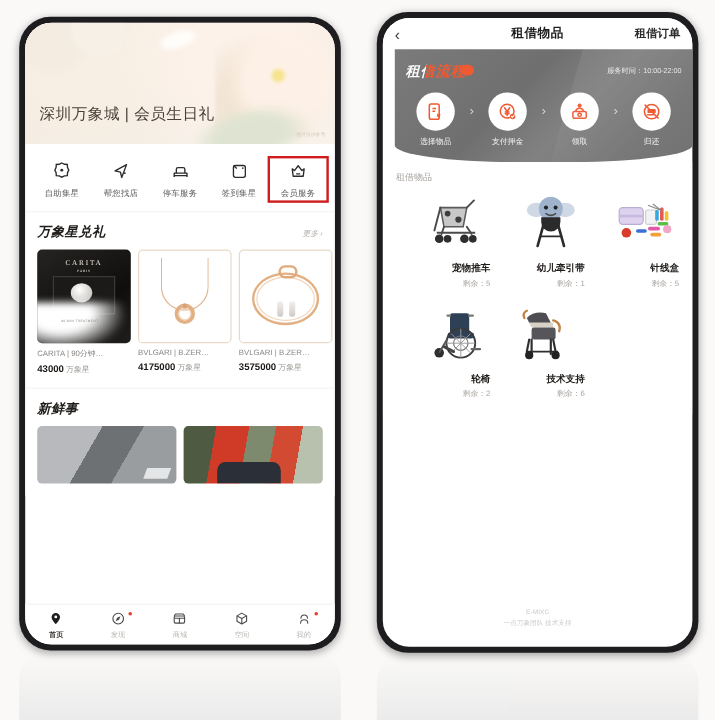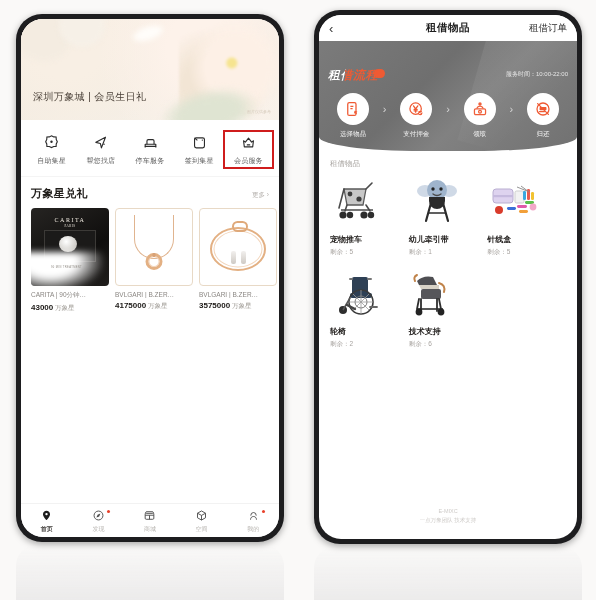--- a/index.html
+++ b/index.html
@@ -63,21 +63,21 @@
       radial-gradient(circle at 30% 70%, #f2e5d5 0 28%, rgba(242,229,213,0) 55%);
     filter:blur(1.2px);
   }
   .leaf {
     position:absolute; right:22px; bottom:-16px; width:96px; height:46px;
     background:radial-gradient(ellipse at 50% 50%, #dfe4d2 0 45%, rgba(223,228,210,0) 75%);
     filter:blur(3px); transform:rotate(-12deg);
   }
   .banner-txt { position:absolute; left:12px; bottom:12px; }
   .banner-sub {
-    font-size:10px; color:#4a4038; letter-spacing:.4px; margin-bottom:4px;
+    font-size:13px; color:#4a4038; letter-spacing:.4px; margin-bottom:4px;
   }
   .banner-title {
     font-family:"Liberation Serif", serif;
     font-style:italic; font-weight:bold;
     font-size:18px; color:#3a332c; letter-spacing:.3px;
   }
   .banner-corner { position:absolute; right:8px; bottom:6px; font-size:4px; color:#d8cdbf; }
 
   .quick-row {
     display:flex; padding:11px 6px 8px; background:#fff;
@@ -104,21 +104,21 @@
   }
   .thumb-bottle {
     background:radial-gradient(circle at 40% 55%, #e8e86a 0 36%, rgba(232,232,106,0) 62%),
                radial-gradient(circle at 72% 40%, #f2efe6 0 26%, rgba(242,239,230,0) 50%),
                #ffffff;
   }
 
   .sec {
     background:#fff; padding:9px 10px 10px; border-top:1px solid #f4f4f4;
   }
-  .sec-head { display:flex; align-items:baseline; justify-content:space-between; margin-bottom:7px; }
+  .sec-head { display:flex; align-items:baseline; justify-content:space-between; margin-bottom:7px;font-style:italic; }
   .sec-title { font-size:11px; font-weight:bold; color:#201d1a; letter-spacing:.4px; }
   .sec-more { font-size:6.5px; color:#b4b0ac; }
 
   .cards { display:flex; gap:6px; }
   .card { width:78px; flex:none; }
   .card-img {
     width:78px; height:78px; border-radius:4px; position:relative; overflow:hidden;
     background:#fff;
   }
   .card-img.framed { border:1px solid #e8d9c6; }
@@ -167,26 +167,27 @@
   
   .nav {
     height:26px; display:flex; align-items:center; padding:0 10px;
     background:#fff; position:relative;
   }
   .nav-back { font-size:13px; color:#3b3b3b; line-height:1; }
   .nav-title {
     position:absolute; left:0; right:0; text-align:center;
     font-size:10.5px; font-weight:bold; color:#1d1d1d; letter-spacing:.5px;
   }
-  .nav-right { margin-left:auto; font-size:9.5px; font-weight:normal; color:#2b2b2b; z-index:2; }
+  .nav-right { margin-left:auto; font-size:9.5px; font-weight:bold; color:#2b2b2b; z-index:2; }
 
   .flow {
     background:linear-gradient(135deg,#7b7b7b 0%, #6f6f6f 40%, #818181 60%, #717171 100%);
-    padding:24px 9px 12px; position:relative; overflow:hidden;
+    padding:9px 9px 12px; position:relative; overflow:hidden;
     border-radius:0 0 40% 40% / 0 0 14px 14px;
+    margin-left:10px;
   }
   .flow::before{
     content:""; position:absolute; right:-30px; top:-40px; width:130px; height:160px;
     background:linear-gradient(120deg, rgba(255,255,255,.10), rgba(255,255,255,0) 60%);
     transform:rotate(16deg);
   }
   .flow-head { display:flex; align-items:center; justify-content:space-between; margin-bottom:9px; }
   .flow-badge { position:relative; display:inline-block; }
   .flow-badge .pill { position:absolute; right:-7px; top:4px; width:11px; height:9px; background:#ef5a33; border-radius:5px; }
   .flow-badge .txt {
@@ -201,21 +202,21 @@
   .bubble {
     width:32px; height:32px; border-radius:50%; background:#fff;
     display:flex; align-items:center; justify-content:center;
   }
   .step-label { font-size:6.5px; color:#f2f2f2; }
   .arrow { flex:1; text-align:center; font-size:11px; color:#d6d6d6; line-height:32px; }
 
   .goods-wrap { background:#fff; padding:8px 11px 0; }
   .goods-title { font-size:7.5px; color:#a6a29e; margin-bottom:8px; }
   .grid { display:flex; flex-wrap:wrap; }
-  .item { width:33.33%; display:flex; flex-direction:column; align-items:flex-start; margin-bottom:12px; }
+  .item { width:33.33%; display:flex; flex-direction:column; align-items:flex-end; margin-bottom:12px; }
   .item-img { width:56px; height:52px; position:relative; }
   .item-name { font-size:8px; font-weight:bold; color:#1f1c1a; margin-top:5px; }
   .item-stock { font-size:6.5px; color:#a8a4a0; margin-top:3px; }
 
   .footer {
     position:absolute; left:0; right:0; bottom:14px; text-align:center;
   }
   .footer div { font-size:5.5px; color:#cecbc8; line-height:1.6; }
 </style>
 </head>
@@ -324,20 +325,29 @@
               </div>
               <div class="card-name">BVLGARI | B.ZER…</div>
               <div class="card-price">
                 <b>3575000</b>
                 <span>万象星</span>
               </div>
             </div>
           </div>
         </div>
 
+        <div class="sec">
+          <div class="sec-head">
+            <span class="sec-title">新鲜事</span>
+          </div>
+          <div class="news-thumbs">
+            <div class="news-img news1"></div>
+            <div class="news-img news2"></div>
+          </div>
+        </div>
 
         <div class="tabbar">
           <div class="tab active">
             <svg width="13" height="13" viewBox="0 0 24 24">
               <path d="M12 3.2c-3.6 0-6.5 2.8-6.5 6.3 0 4.6 6.5 11 6.5 11s6.5-6.4 6.5-11c0-3.5-2.9-6.3-6.5-6.3z" fill="#1d1d1d"></path>
               <circle cx="12" cy="9.4" r="2.2" fill="#fff"></circle>
             </svg>
             <span class="tab-label">首页</span>
           </div>
           <div class="tab">

